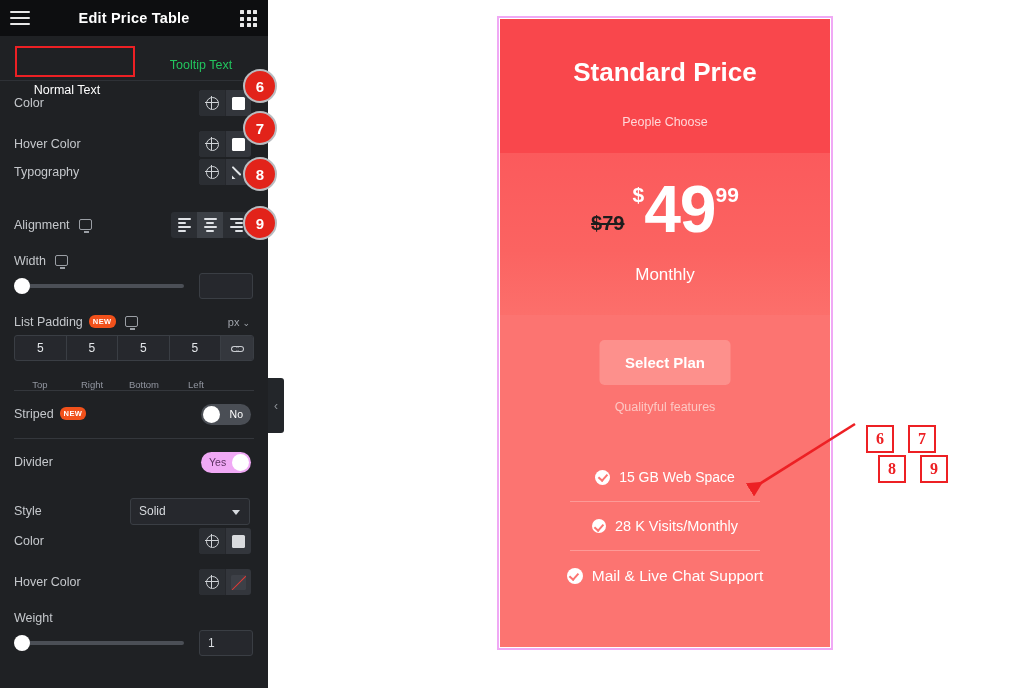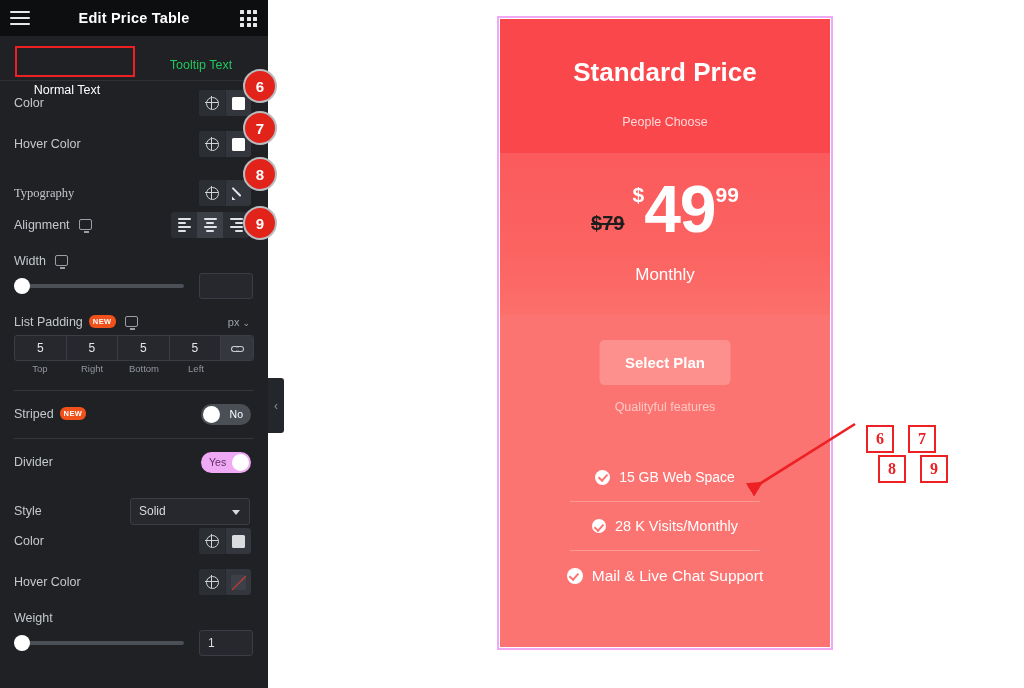--- a/index.html
+++ b/index.html
@@ -150,21 +150,21 @@
     background:#34373d; border-right:none; cursor:pointer;
   }
   .link-ico { width:13px; height:13px; position:relative; }
   .link-ico::before, .link-ico::after {
     content:""; position:absolute; width:7px; height:4.5px;
     border:1.4px solid #c9ccd1; border-radius:3px;
   }
   .link-ico::before { left:0; top:4px; border-right-color:transparent; }
   .link-ico::after  { right:0; top:4px; border-left-color:transparent; }
   #pad-labels {
-    position:absolute; left:14px; top:363px; width:240px; height:16px; display:flex;
+    position:absolute; left:14px; top:379px; width:240px; height:16px; display:flex;
   }
   #pad-labels div { flex:1; text-align:center; color:#9296a0; font-size:9.5px; }
   #pad-labels .pad-link-sp { width:32px; flex:none; }
 
   .divider-line { position:absolute; left:14px; width:240px; height:1px; background:#34373c; }
 
   
   .toggle {
     position:relative; width:50px; height:21px; border-radius:11px; margin-right:17px; cursor:pointer;
     display:flex; align-items:center;
@@ -340,21 +340,21 @@
       <div class="ctl-group">
         <div class="ctl-btn globe">
             <span class="globe-g"></span>
           </div>
         <div class="ctl-btn sep">
             <span class="swatch-white"></span>
           </div>
       </div>
     </div>
 
-    <div class="row" style="top:176px;font-family:Liberation Serif, serif;">
+    <div class="row" style="top:155px;">
       <div class="lbl">Typography</div>
       <div class="spacer"></div>
       <div class="ctl-group">
         <div class="ctl-btn globe">
             <span class="globe-g"></span>
           </div>
         <div class="ctl-btn sep">
             <span class="pencil"></span>
           </div>
       </div>

